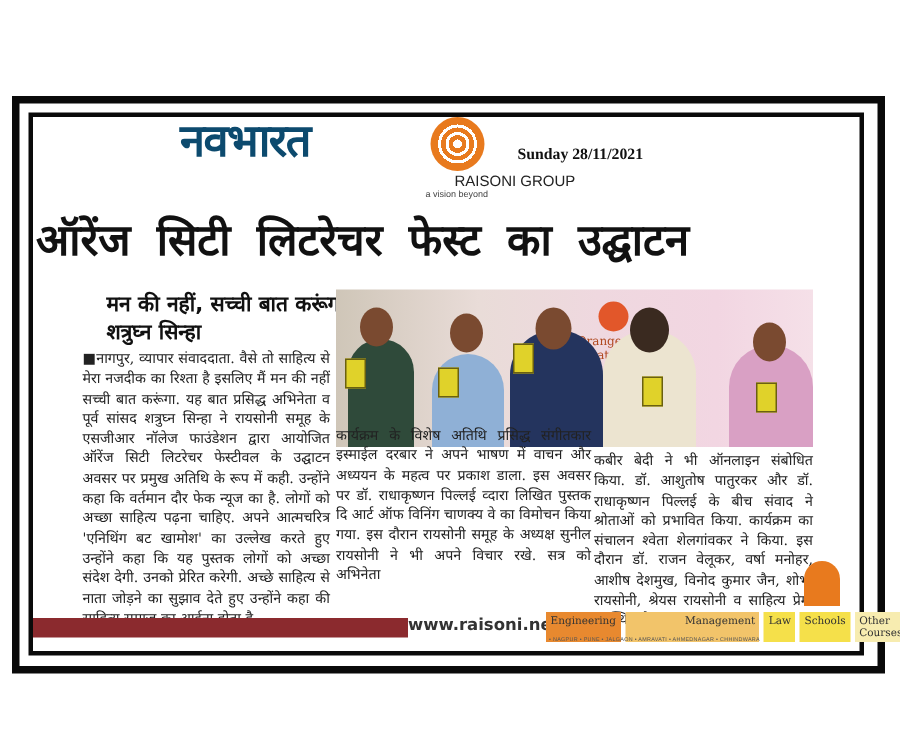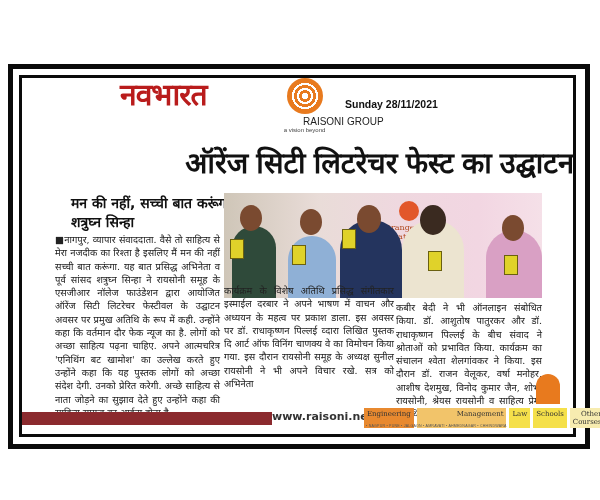--- a/index.html
+++ b/index.html
@@ -4,46 +4,46 @@
 <style>
   html, body { margin:0; padding:0; }
   body { width:600px; height:500px; background:#ffffff; position:relative; overflow:hidden;
          font-family:"DejaVu Sans", sans-serif; color:#111; }
   .outer-frame { position:absolute; left:8px; top:64px; width:572px; height:375px;
                  border:5px solid #0a0a0a; border-top-width:5px; }
   .inner-frame { position:absolute; left:19px; top:75px; width:551px; height:356px;
                  border:3px solid #0a0a0a; }
   .masthead { position:absolute; left:120px; top:78px; display:flex; align-items:flex-end; }
   .nb-logo { font-family:"DejaVu Sans", sans-serif; font-weight:bold; font-size:30px; letter-spacing:-1px;
-             color:#b91c1c; line-height:34px; }
+             color:#0c4a6e; line-height:34px; }
   .raisoni-group { position:absolute; left:267px; top:78px; width:75px; text-align:center; }
   .spiral { width:36px; height:36px; margin:0 auto; border-radius:50%;
             background:radial-gradient(circle, #fff 0 3px, #e87a1e 3px 6px, #fff 6px 8px, #e87a1e 8px 11px, #fff 11px 13px, #e87a1e 13px 18px); }
   .rg-name { font-family:"Liberation Sans", sans-serif; font-size:10px; color:#222; line-height:11px; margin-top:2px; white-space:nowrap;padding-left:36px; }
   .rg-tag { font-family:"Liberation Sans", sans-serif; font-size:6px; color:#444; line-height:7px; }
-  .date { position:absolute; left:345px; top:98px; font-family:Liberation Sans, sans-serif; font-weight:bold; font-size:10.5px; color:#111; }
-  .headline { position:absolute; left:24px; top:143px; width:550px; text-align:right;
-              font-family:Liberation Sans, sans-serif; font-weight:bold; font-size:29px; color:#111; line-height:40px; }
+  .date { position:absolute; left:345px; top:98px; font-family:Liberation Serif, serif; font-weight:bold; font-size:10.5px; color:#111; }
+  .headline { position:absolute; left:24px; top:143px; width:550px; text-align:left;
+              font-family:Liberation Mono, monospace; font-weight:bold; font-size:29px; color:#111; line-height:40px; }
   .subhead { position:absolute; left:71px; top:194px; width:170px; font-weight:bold; font-size:14px; line-height:19px; color:#111; }
   .col { position:absolute; font-family:"DejaVu Serif", serif; font-size:9.5px; line-height:13.3px; color:#222; text-align:justify; }
   .col1 { left:55px; top:233px; width:165px; }
   .col2 { left:224px; top:284px; width:170px; }
   .col3 { left:396px; top:301px; width:146px; }
   .photo { position:absolute; left:224px; top:193px; width:318px; height:105px;
            background:linear-gradient(90deg,#cfc6b8 0%,#e9dcd8 30%,#efd8df 55%,#f2d6e2 80%,#f5e0e8 100%); overflow:hidden; }
   .person { position:absolute; bottom:0; border-radius:30px 30px 0 0; }
   .head { position:absolute; border-radius:50%; background:#7a4a30; }
   .book { position:absolute; width:12px; height:18px; background:#e0d22a; border:1px solid #6a6010; }
   .fest-logo { position:absolute; left:140px; top:8px; width:90px; text-align:center;
                font-family:"DejaVu Serif", serif; font-size:8px; color:#b04a20; line-height:9px; }
   .fest-circle { width:20px; height:20px; border-radius:50%; background:#e2572a; margin:0 auto 2px; }
   .red-bar { position:absolute; left:22px; top:412px; width:250px; height:13px; background:#8b2a2e; }
   .url { position:absolute; left:272px; top:410px; font-family:"DejaVu Sans", sans-serif; font-weight:bold; font-size:11px; color:#333; }
   .tags { position:absolute; left:364px; top:408px; display:flex; gap:3px; }
-  .tag { font-family:"DejaVu Serif", serif; font-size:7px; padding:2px 3px; line-height:8px; color:#333;text-align:right; }
+  .tag { font-family:"DejaVu Serif", serif; font-size:7px; padding:2px 3px; line-height:8px; color:#333; }
   .cities { position:absolute; left:366px; top:424px; font-family:"Liberation Sans", sans-serif; font-size:3.6px; color:#555; letter-spacing:0.2px; white-space:nowrap; }
   .raisoni-inst { position:absolute; left:514px; top:372px; width:56px; height:58px; }
   .dome { position:absolute; left:22px; top:2px; width:24px; height:30px; background:#e87a1e; border-radius:12px 12px 0 0; }
   .inst-box { position:absolute; left:0; top:32px; width:56px; height:26px; background:#e87a1e; color:#fff; text-align:center; }
   .inst-name { font-family:"Liberation Sans", sans-serif; font-size:15px; line-height:17px; font-weight:normal; }
   .inst-sub { font-family:"Liberation Sans", sans-serif; font-size:3.5px; line-height:5px; }
 </style>
 </head>
 <body>
 

